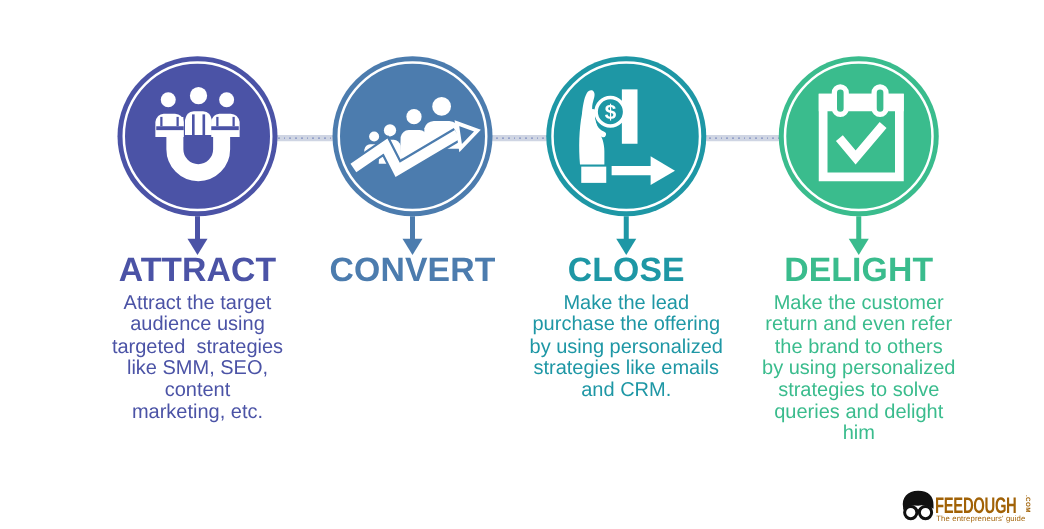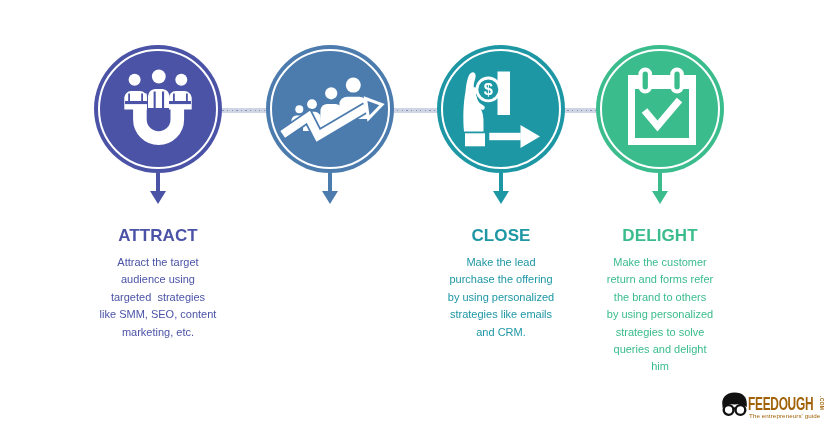--- a/index.html
+++ b/index.html
@@ -11,22 +11,22 @@
       background:repeating-linear-gradient(90deg,#8392c2 0,#8392c2 1.3px,transparent 1.3px,transparent 4.6px);}
   
   .stage{position:absolute;top:0;width:176px;text-align:center;}
   .circle{position:relative;width:128px;height:128px;border-radius:50%;margin:45px auto 0;z-index:2;}
   .circle:after{content:"";position:absolute;inset:4px;border:2.6px solid #fff;border-radius:50%;}
   .circle svg{position:absolute;inset:0;width:100%;height:100%;}
   .down-arrow{position:relative;height:31px;width:18px;margin:0 auto;}
   .down-arrow .stem{position:absolute;left:7.2px;top:0;width:3.6px;height:19px;}
   .down-arrow .head{position:absolute;left:1px;top:18px;width:0;height:0;
       border-left:8px solid transparent;border-right:8px solid transparent;border-top:13px solid;}
-  .title{margin-top:20px;font-size:17px;line-height:24px;font-weight:bold;letter-spacing:0.1px;}
-  .desc{margin:6px auto 0;width:162px;font-size:11px;line-height:17.4px;white-space:pre-line;}
+  .title{font-size:27px;line-height:24px;font-weight:bold;letter-spacing:0.1px;}
+  .desc{margin:6px auto 0;width:162px;font-size:16px;line-height:17.4px;white-space:pre-line;}
   
   .s1 .circle,.s1 .stem{background:#4b53a6;} .s1 .head{border-top-color:#4b53a6;} .s1 .title,.s1 .desc{color:#4b53a6;}
   .s2 .circle,.s2 .stem{background:#4c7cae;} .s2 .head{border-top-color:#4c7cae;} .s2 .title,.s2 .desc{color:#4c7cae;}
   .s3 .circle,.s3 .stem{background:#1e97a5;} .s3 .head{border-top-color:#1e97a5;} .s3 .title,.s3 .desc{color:#1e97a5;}
   .s4 .circle,.s4 .stem{background:#3abc8d;} .s4 .head{border-top-color:#3abc8d;} .s4 .title,.s4 .desc{color:#3abc8d;}
   
   .logo{position:absolute;left:721px;top:390px;width:112px;height:30px;color:#a16207;}
   .logo .face{position:absolute;left:0;top:1px;}
   .logo .brand{position:absolute;left:27px;top:4px;font-size:18px;font-weight:bold;
       letter-spacing:-0.4px;transform:scaleX(0.66);transform-origin:left top;white-space:nowrap;}
@@ -99,20 +99,21 @@
         </g>
         <polyline points="16.7,89.4 42.4,71.8 52.1,90.9 100,62.5" fill="none" stroke="#4c7cae" stroke-width="11.8" stroke-miterlimit="2.2"></polyline>
         <polyline points="16.7,89.4 42.4,71.8 52.1,90.9 100,62.5" fill="none" stroke="#ffffff" stroke-width="8.2" stroke-miterlimit="2.6"></polyline>
         <polygon points="99.5,53.5 116,59.5 102.5,73.5" fill="#4c7cae" stroke="#ffffff" stroke-width="3" stroke-miterlimit="2.5"></polygon>
       </svg>
     </div>
     <div class="down-arrow">
       <div class="stem"></div>
         <div class="head"></div>
     </div>
+    <div class="title">CONVERT</div>
   </div>
 
   <div class="stage s3" style="left:413px;">
     <div class="circle">
       <svg viewBox="0 0 128 128">
 
         <rect x="60.5" y="26.5" width="12.5" height="43.5" fill="#ffffff"></rect>
 
         <path d="M27 86.5 C25.8 73 26.3 58 28.5 46.5 C29.2 40 30.2 33.5 32.3 29.8 C33.8 27.2 36.6 26.4 38 28.4 C39.3 30.3 38.4 33.2 37.6 35.8 C36.8 38.4 36.4 41.2 37 43.6 L42.5 61.5 C45.5 65.7 46.8 72 46.5 78 L46.5 86.5 Z" fill="#ffffff"></path>
 
@@ -132,37 +133,37 @@
         <div class="head"></div>
     </div>
     <div class="title">CLOSE</div>
     <div class="desc">Make the lead
 purchase the offering
 by using personalized
 strategies like emails
 and CRM.</div>
   </div>
 
-  <div class="stage s4" style="left:572px;">
+  <div class="stage s4" style="left:599px;">
     <div class="circle">
       <svg viewBox="0 0 128 128">
         <rect x="35.5" y="33.5" width="61" height="63" fill="none" stroke="#ffffff" stroke-width="7"></rect>
         <rect x="32" y="30" width="68" height="14" fill="#ffffff"></rect>
         <rect x="44.5" y="24.5" width="9.5" height="22" rx="4.75" fill="#3abc8d" stroke="#ffffff" stroke-width="4.2"></rect>
         <rect x="76.3" y="24.5" width="9.5" height="22" rx="4.75" fill="#3abc8d" stroke="#ffffff" stroke-width="4.2"></rect>
         <polyline points="48.5,65.5 61.5,81 83.5,55" fill="none" stroke="#ffffff" stroke-width="7.2"></polyline>
       </svg>
     </div>
     <div class="down-arrow">
       <div class="stem"></div>
         <div class="head"></div>
     </div>
     <div class="title">DELIGHT</div>
     <div class="desc">Make the customer
-return and forms refer
+return and even refer
 the brand to others
 by using personalized
 strategies to solve
 queries and delight
 him</div>
   </div>
 
   <div class="logo">
     <svg class="face" width="27" height="26" viewBox="0 0 27 26">
       <path d="M1.5 15 C0 7 5 1.5 13.5 1.5 C22 1.5 26 6 25.8 13 L25.8 16 Q20 12.5 13.5 13.5 Q6 12.5 1.5 17 Z" fill="#111111"></path>

